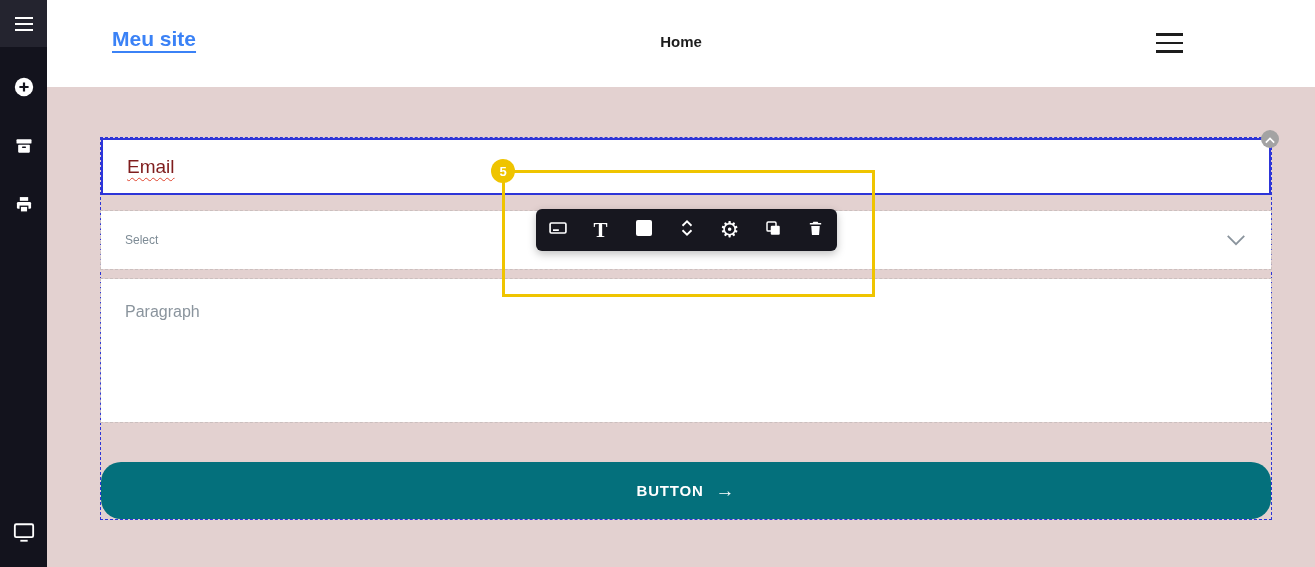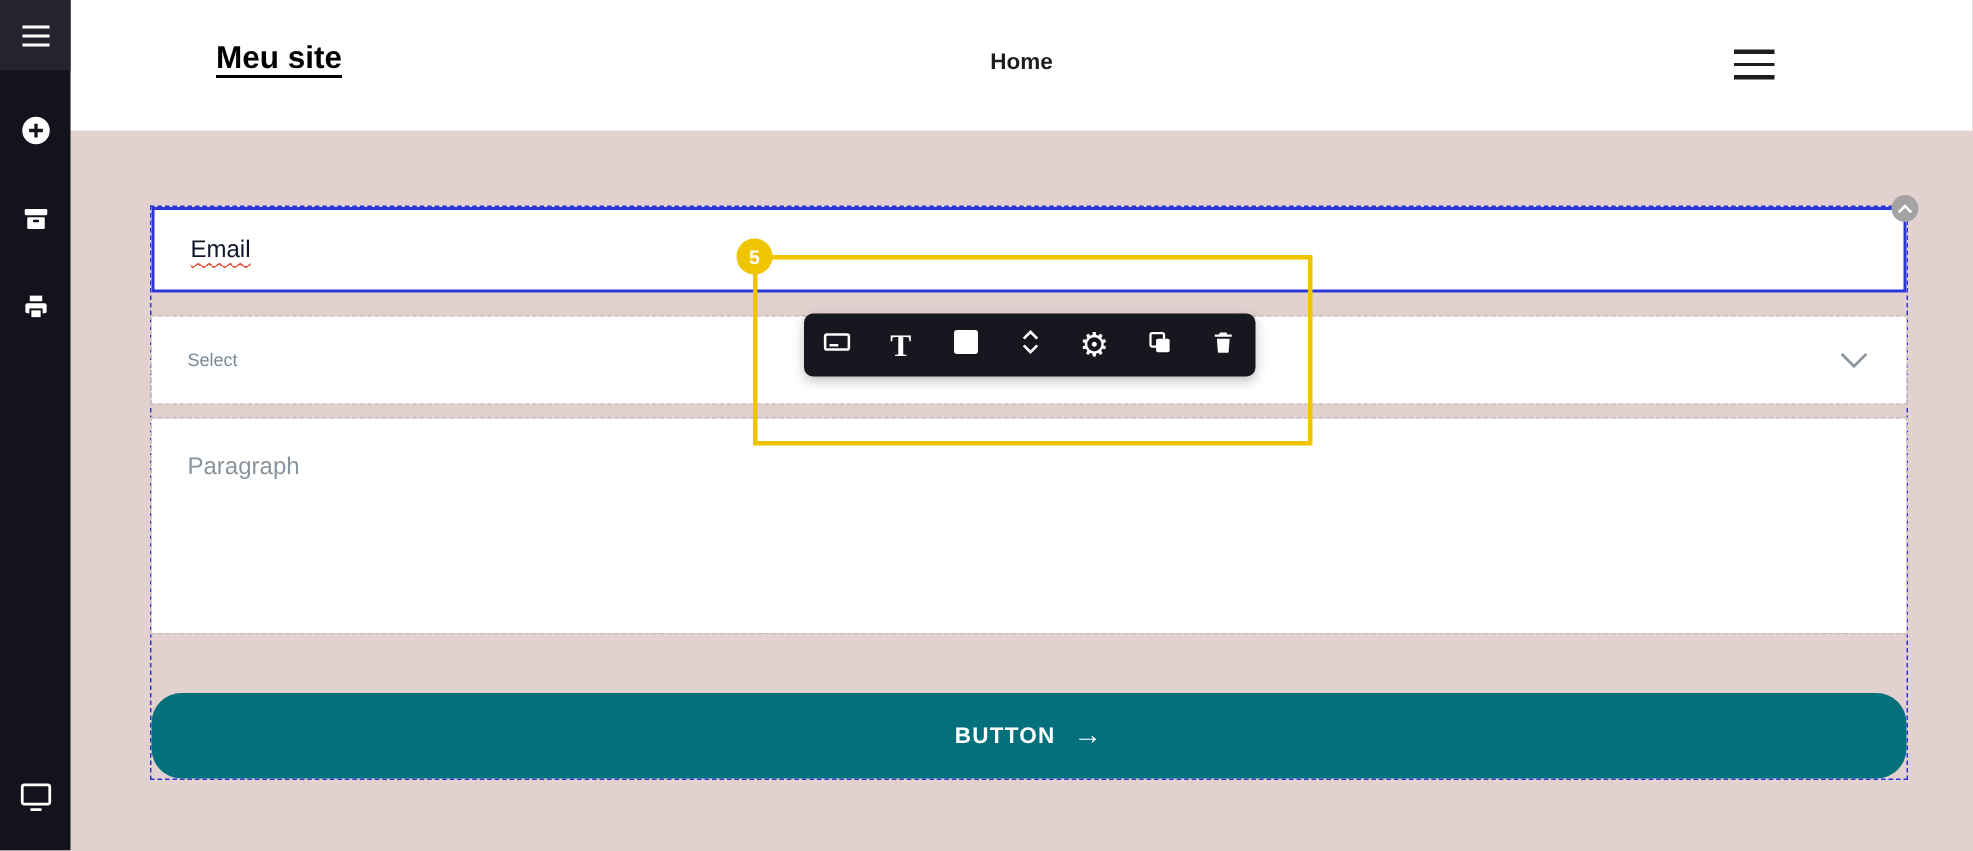--- a/index.html
+++ b/index.html
@@ -28,24 +28,23 @@
   }
   .sb-bottom { margin-top:auto; margin-bottom:16px; }
 
   
   .header {
     position:absolute; left:47px; top:0; right:0; height:87px;
     background:#ffffff; z-index:5;
   }
   .site-title {
     position:absolute; left:65px; top:27px;
-    font-size:21px; font-weight:700; color:#000000;
+    font-size:21px; font-weight:700; color:#3b82f6;
     text-decoration:underline; text-decoration-thickness:2px; text-underline-offset:5px;
     cursor:pointer;
-    margin-left:32px;
   }
   .nav-home {
     position:absolute; left:50%; transform:translateX(-50%); top:33px;
     font-size:15px; font-weight:600; color:#1d1d1d; cursor:pointer;
   }
   .header-burger {
     position:absolute; right:132px; top:33px; cursor:pointer;
     display:flex; flex-direction:column; gap:6px;
   }
   .header-burger span { display:block; width:27px; height:2.5px; background:#1d1d1d; }
@@ -54,21 +53,21 @@
   .form-outline {
     position:absolute; left:100px; top:137px; width:1172px; height:383px;
     border:1px dashed #2d35d8; z-index:1;
   }
   .email-field {
     position:absolute; left:0; top:0; width:100%; height:57px;
     background:#fff; border:2px solid #2d35d8;
     display:flex; align-items:center; padding:0 24px; cursor:text;
   }
   .email-placeholder {
-    color:#0f172a; font-size:16px;
+    color:#7f1d1d; font-size:19px;
     text-decoration:underline; text-decoration-style:wavy;
     text-decoration-color:#e0452f; text-decoration-thickness:1px;
     text-underline-offset:4px;
   }
   .select-field {
     position:absolute; left:0; top:73px; width:100%; height:58px;
     background:#fff; outline:1px dashed #cbbfbe;
     display:flex; align-items:center; padding:0 24px; cursor:pointer;
     color:#7d8b95; font-size:12px;
   }

